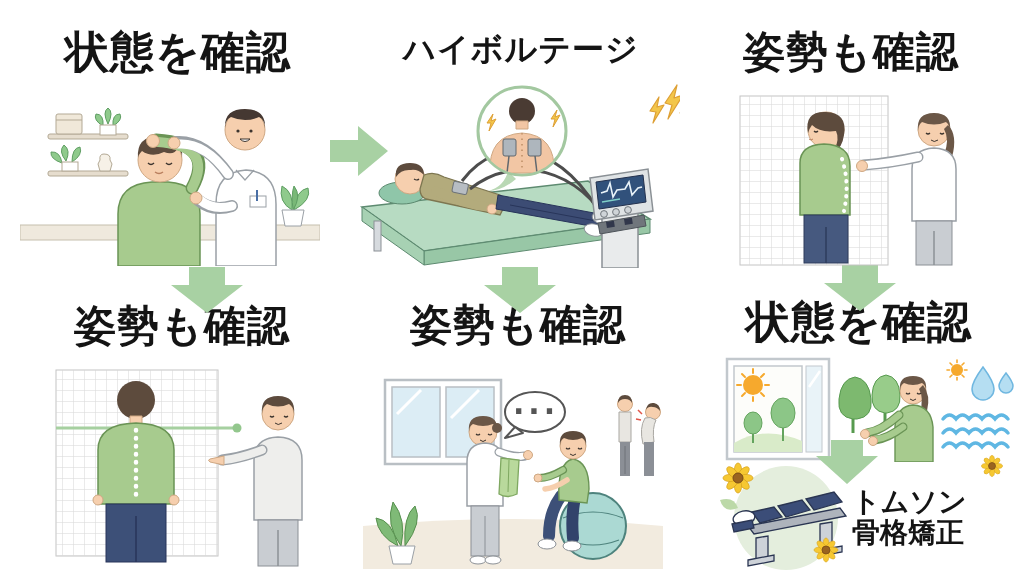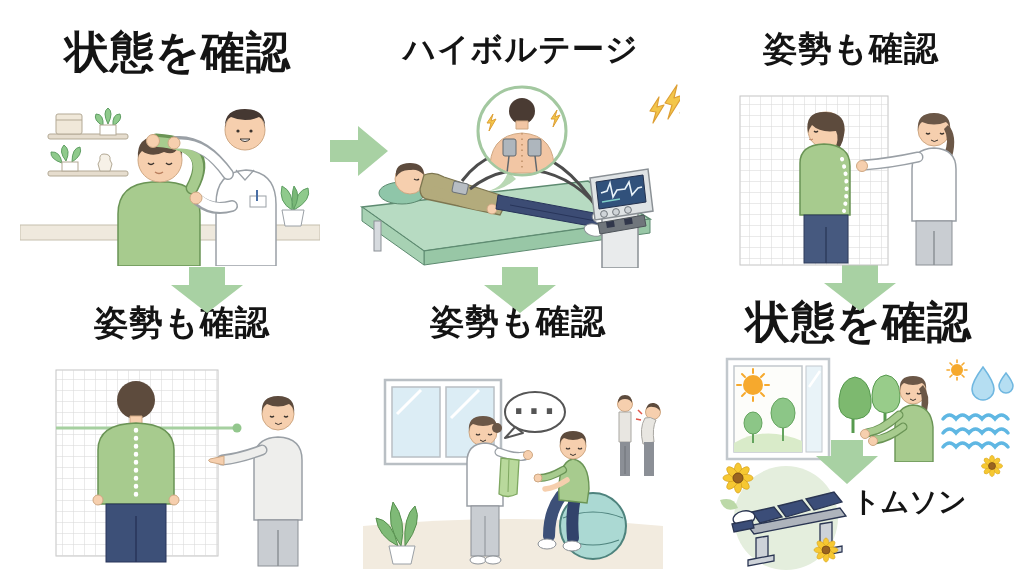--- a/index.html
+++ b/index.html
@@ -1,18 +1,18 @@
 <!DOCTYPE html>
 <html><head>
 <meta charset="utf-8">
 <style>
   html,body{margin:0;padding:0;background:#ffffff;}
   .stage{position:relative;width:1024px;height:572px;background:#ffffff;overflow:hidden;
          font-family:"DejaVu Sans",sans-serif;}
-  .title{position:absolute;font-weight:900;font-size:34px;color:#141414;text-align:center;
+  .title{position:absolute;font-weight:900;font-size:42px;color:#141414;text-align:center;
          letter-spacing:1px;white-space:nowrap;line-height:1;}
   .illus{position:absolute;display:block;}
   .arrow{position:absolute;display:block;}
   .speech-dots{position:absolute;left:505px;top:392px;width:62px;height:38px;
                display:flex;align-items:center;justify-content:center;
                font-size:30px;font-weight:bold;color:#555;letter-spacing:4px;}
   .thomson-label{position:absolute;left:852px;top:486px;width:170px;
                  font-weight:900;font-size:28px;line-height:31px;color:#141414;white-space:nowrap;}
 </style>
 </head>
@@ -400,15 +400,16 @@
           <ellipse cx="0" cy="-8" rx="3.6" ry="7" transform="rotate(225)"></ellipse>
         <ellipse cx="0" cy="-8" rx="3.6" ry="7" transform="rotate(270)"></ellipse>
           <ellipse cx="0" cy="-8" rx="3.6" ry="7" transform="rotate(315)"></ellipse>
       </g>
       <circle r="5" fill="#9a6420" stroke="#7a4d18"></circle>
     </g>
   </svg>
 
   <div class="thomson-label">
     <span style="display:block;">トムソン</span>
+    <span style="display:block;">骨格矯正</span>
   </div>
 
 </div>
 
 </body></html>

